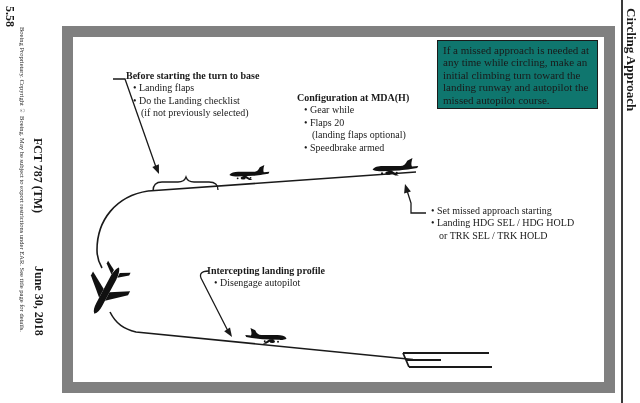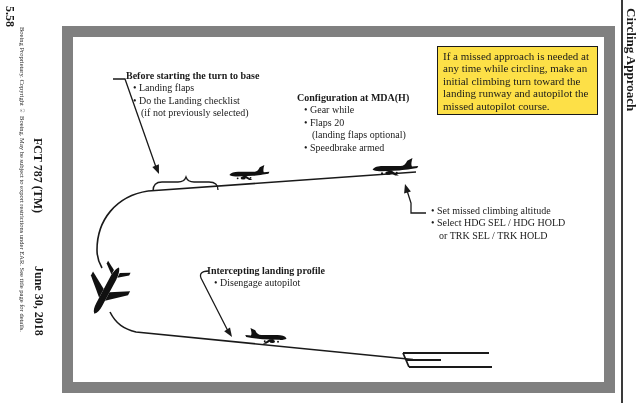--- a/index.html
+++ b/index.html
@@ -24,22 +24,22 @@
   #rightrule{
     position:absolute;left:621px;top:0;width:1.5px;height:403px;background:#3a3a3a;
   }
   svg.overlay{position:absolute;left:0;top:0;pointer-events:none;}
   .callout{position:absolute;font-size:10px;line-height:12.4px;}
   .callout-title{font-weight:bold;white-space:nowrap;}
   .callout-line{padding-left:7px;white-space:nowrap;}
   .callout-line.cont{padding-left:15px;}
   #notebox{
     position:absolute;left:437px;top:40px;width:161px;
-    box-sizing:border-box;border:1.5px solid #1a1a1a;background:#fde047;
-    padding:3px 5px 2px 5px;font-size:11px;line-height:12.4px;margin-top:6px;
+    box-sizing:border-box;border:1.5px solid #1a1a1a;background:#0f766e;
+    padding:3px 5px 2px 5px;font-size:11px;line-height:12.4px;
   }
   .note-line{white-space:nowrap;}
 </style>
 </head>
 <body>
 
 <div class="vtext vbold" style="left:2px;top:6px;">5.58</div>
 
 <div class="vtext vtiny" style="left:19px;top:27px;">Boeing Proprietary. Copyright © Boeing. May be subject to export restrictions under EAR. See title page for details.</div>
 
@@ -124,21 +124,21 @@
 
 <div class="callout" style="left:297px;top:92px;">
   <div class="callout-title">Configuration at MDA(H)</div>
   <div class="callout-line">• Gear while</div>
   <div class="callout-line">• Flaps 20</div>
   <div class="callout-line cont">(landing flaps optional)</div>
   <div class="callout-line">• Speedbrake armed</div>
 </div>
 
 <div class="callout" style="left:424px;top:205px;">
-  <div class="callout-line">• Set missed climbing altitude</div>
-  <div class="callout-line">• Select HDG SEL / HDG HOLD</div>
+  <div class="callout-line">• Set missed approach starting</div>
+  <div class="callout-line">• Landing HDG SEL / HDG HOLD</div>
   <div class="callout-line cont">or TRK SEL / TRK HOLD</div>
 </div>
 
 <div class="callout" style="left:207px;top:265px;">
   <div class="callout-title">Intercepting landing profile</div>
   <div class="callout-line">• Disengage autopilot</div>
 </div>
 
 </body></html>

